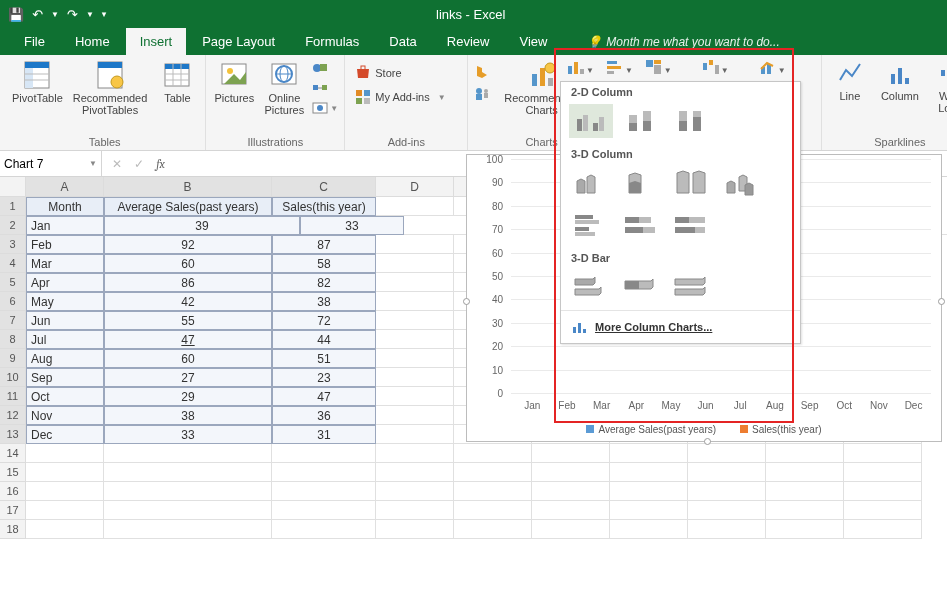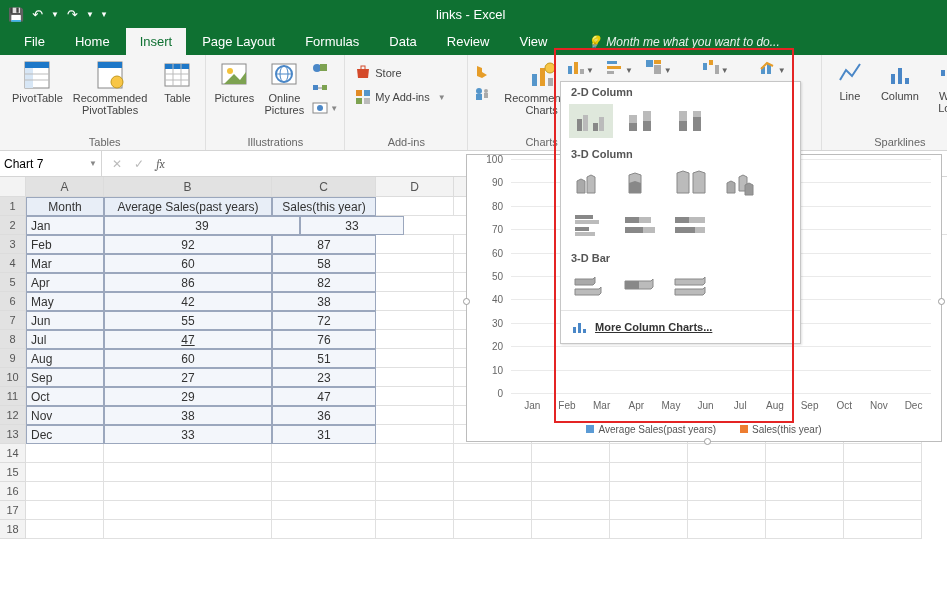--- a/index.html
+++ b/index.html
@@ -555,21 +555,21 @@
           <div class="cell" style="width: 78px;"></div>
           <div class="cell" style="width: 78px;"></div>
           <div class="cell" style="width: 78px;"></div>
           <div class="cell" style="width: 78px;"></div>
           <div class="cell" style="width: 78px;"></div>
         </div>
         <div class="datarow">
           <div class="rh sel">8</div>
           <div class="cell tbldata left" style="width: 78px;">Jul</div>
           <div class="cell tbldata" style="width: 168px; text-decoration: underline;">47</div>
-          <div class="cell tbldata" style="width: 104px;">76</div>
+          <div class="cell tbldata" style="width: 104px;">44</div>
           <div class="cell" style="width: 78px;"></div>
           <div class="cell" style="width: 78px;"></div>
           <div class="cell" style="width: 78px;"></div>
           <div class="cell" style="width: 78px;"></div>
           <div class="cell" style="width: 78px;"></div>
           <div class="cell" style="width: 78px;"></div>
           <div class="cell" style="width: 78px;"></div>
         </div>
         <div class="datarow">
           <div class="rh sel">9</div>

